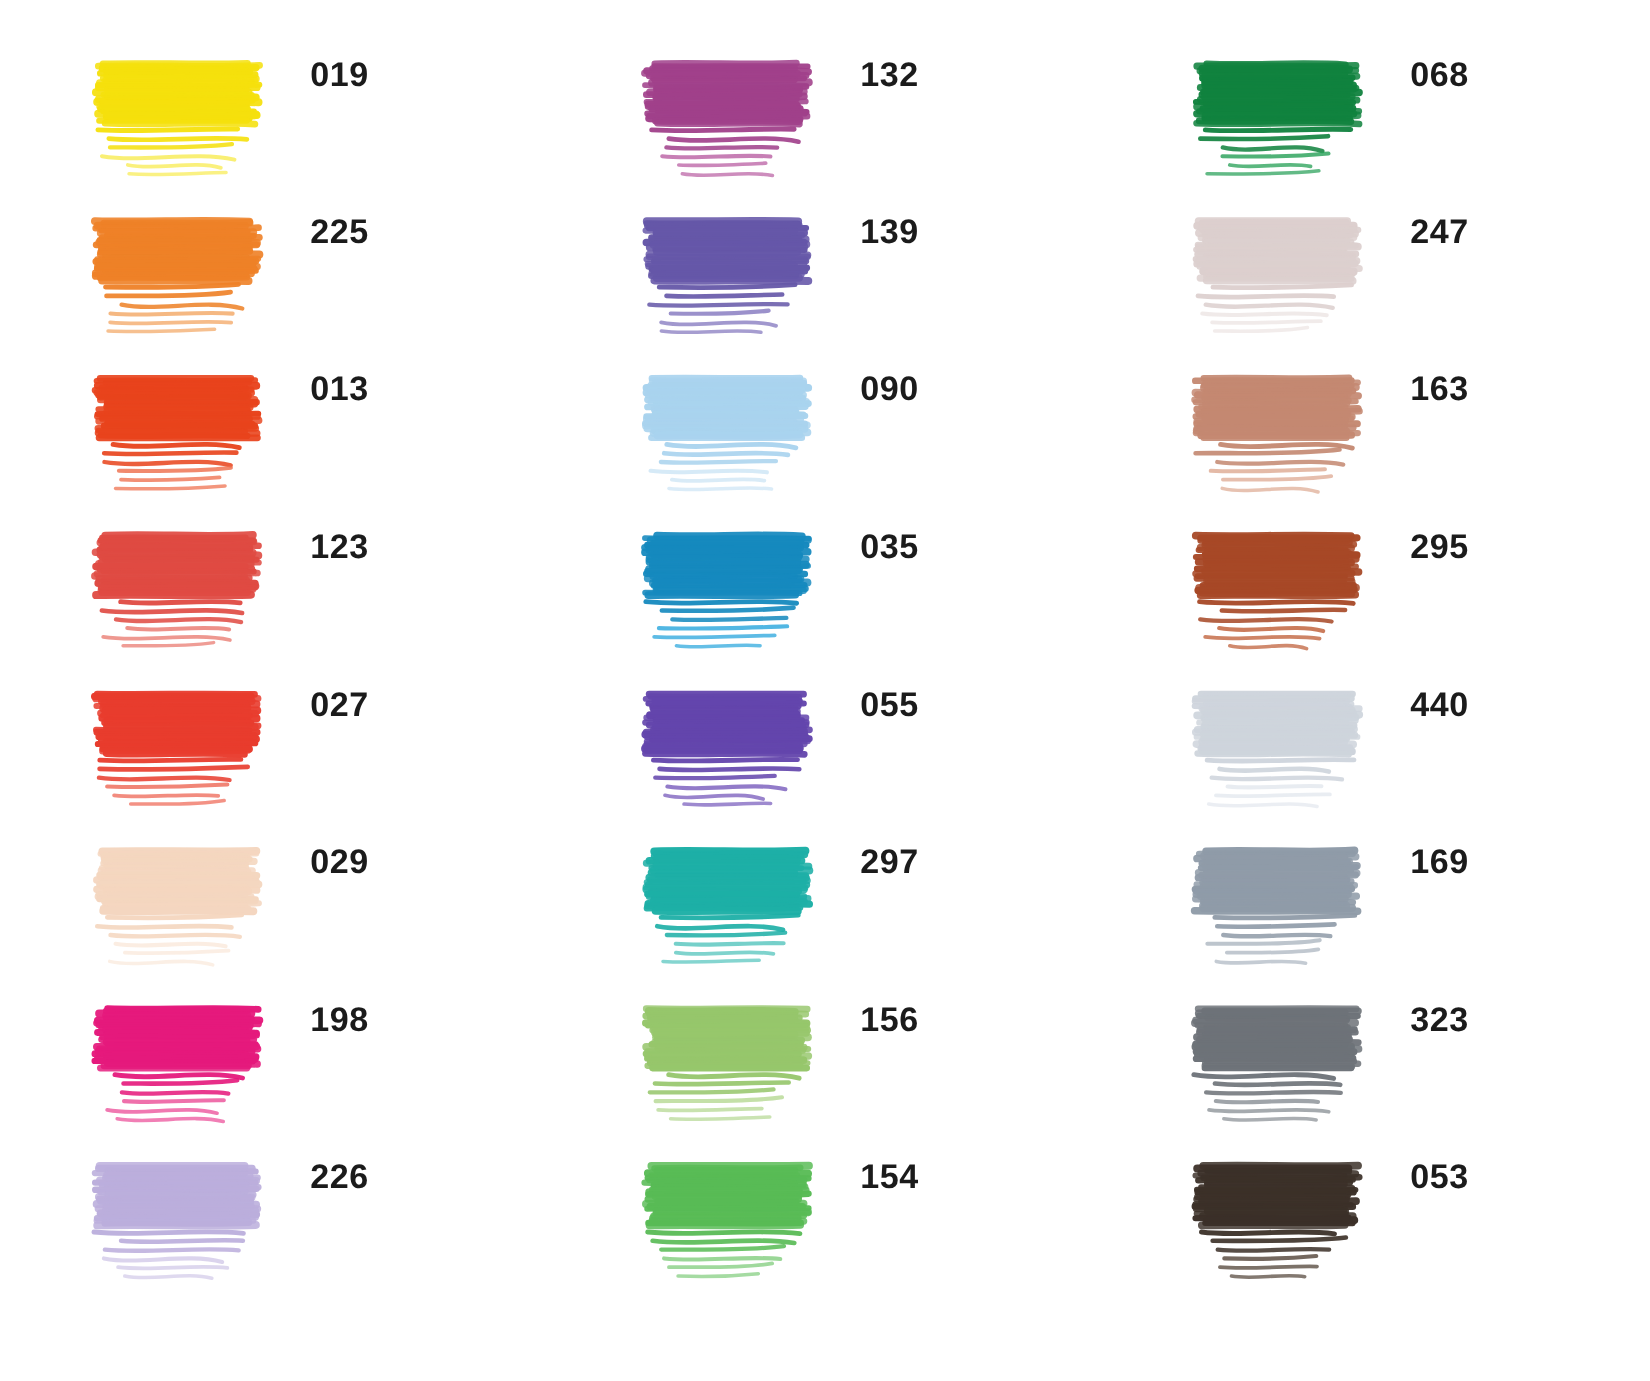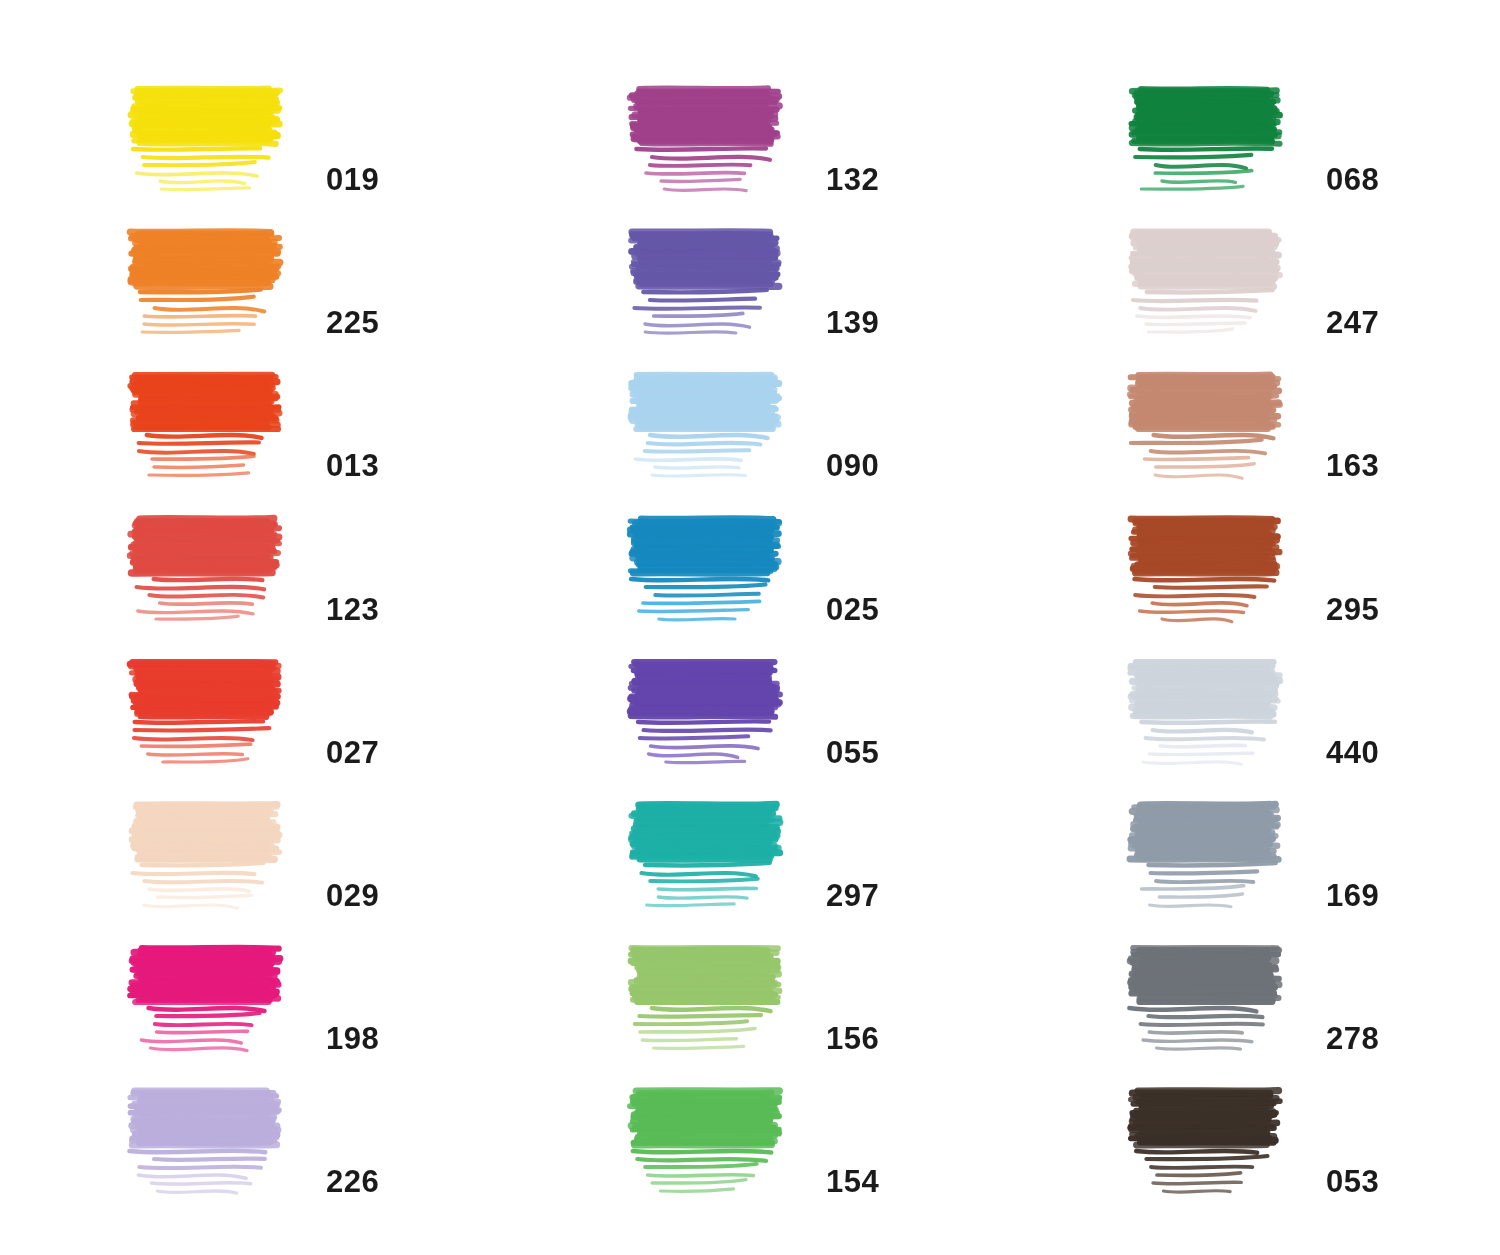--- a/index.html
+++ b/index.html
@@ -22,24 +22,23 @@
     box-sizing: border-box;
     display: grid;
     grid-template-columns: repeat(3, 1fr);
     grid-template-rows: repeat(8, 1fr);
     grid-auto-flow: column;
     padding: 52px 0 58px 0;
   }
 
   .swatch-row {
     display: flex;
-    align-items: flex-end;
+    align-items: flex-start;
     padding-left: 82px;
     box-sizing: border-box;
-    margin-left: 44px;
   }
 
   .swatch-mark {
     position: relative;
     width: 160px;
     height: 112px;
     flex: 0 0 160px;
     overflow: visible;
   }
 
@@ -548,21 +547,21 @@
             <path d="M 7.4 60.0 C 51.5 58.9, 95.6 61.1, 141.0 59.6" stroke="#1589BE" stroke-width="7.1" stroke-linecap="round" fill="none" opacity="0.93"></path>
             <path d="M 5.1 66.0 C 46.3 70.4, 101.1 62.6, 142.2 67.4" stroke="#1589BE" stroke-width="4.4" stroke-linecap="round" fill="none" opacity="0.95"></path>
             <path d="M 19.7 74.0 C 55.6 74.4, 103.5 74.6, 139.4 71.4" stroke="#1589BE" stroke-width="4.2" stroke-linecap="round" fill="none" opacity="0.91"></path>
             <path d="M 29.2 82.0 C 60.3 83.8, 101.8 81.2, 132.9 80.8" stroke="#1589BE" stroke-width="3.9" stroke-linecap="round" fill="none" opacity="0.86"></path>
             <path d="M 17.0 90.0 C 52.0 91.4, 98.6 89.6, 133.6 88.4" stroke="#2CA7DD" stroke-width="3.7" stroke-linecap="round" fill="none" opacity="0.82"></path>
             <path d="M 12.7 98.0 C 45.6 99.6, 89.4 97.4, 122.3 96.6" stroke="#2CA7DD" stroke-width="3.4" stroke-linecap="round" fill="none" opacity="0.77"></path>
             <path d="M 32.9 106.0 C 55.7 109.0, 86.2 104.0, 109.0 106.0" stroke="#2CA7DD" stroke-width="3.2" stroke-linecap="round" fill="none" opacity="0.73"></path>
           </g>
         </svg>
       </div>
-      <span class="swatch-label">025</span>
+      <span class="swatch-label">035</span>
     </div>
     <div class="swatch-row">
       <div class="swatch-mark">
         <svg viewBox="0 0 160 112" preserveAspectRatio="none">
           <g>
             <path d="M 8.1 6.0 C 54.4 6.1, 100.8 5.9, 148.5 6.1" stroke="#6345AC" stroke-width="6.1" stroke-linecap="round" fill="none" opacity="0.95"></path>
             <path d="M 9.5 8.2 C 54.0 9.6, 98.5 6.7, 144.4 8.8" stroke="#6345AC" stroke-width="5.9" stroke-linecap="round" fill="none" opacity="0.91"></path>
             <path d="M 5.0 10.3 C 50.4 11.3, 95.7 9.4, 142.5 10.7" stroke="#6345AC" stroke-width="5.3" stroke-linecap="round" fill="none" opacity="0.90"></path>
             <path d="M 13.4 12.5 C 56.7 12.8, 100.0 12.1, 144.7 12.6" stroke="#6345AC" stroke-width="6.4" stroke-linecap="round" fill="none" opacity="0.98"></path>
             <path d="M 7.4 14.6 C 54.1 14.2, 100.7 15.1, 148.8 14.5" stroke="#6345AC" stroke-width="5.4" stroke-linecap="round" fill="none" opacity="0.97"></path>
@@ -999,21 +998,21 @@
             <path d="M 13.3 60.0 C 57.2 59.9, 101.1 60.1, 146.3 60.0" stroke="#6D7278" stroke-width="5.8" stroke-linecap="round" fill="none" opacity="0.98"></path>
             <path d="M 3.3 66.0 C 41.4 72.4, 92.3 60.6, 130.4 69.4" stroke="#6D7278" stroke-width="4.4" stroke-linecap="round" fill="none" opacity="0.95"></path>
             <path d="M 22.5 74.0 C 56.7 78.2, 102.2 70.8, 136.4 75.2" stroke="#6D7278" stroke-width="4.2" stroke-linecap="round" fill="none" opacity="0.91"></path>
             <path d="M 14.5 82.0 C 51.2 85.5, 100.2 79.5, 136.9 82.5" stroke="#6D7278" stroke-width="3.9" stroke-linecap="round" fill="none" opacity="0.86"></path>
             <path d="M 23.3 90.0 C 51.2 93.8, 88.3 87.2, 116.2 90.8" stroke="#8A9096" stroke-width="3.7" stroke-linecap="round" fill="none" opacity="0.82"></path>
             <path d="M 17.1 98.0 C 49.8 102.7, 93.3 94.3, 125.9 99.7" stroke="#8A9096" stroke-width="3.4" stroke-linecap="round" fill="none" opacity="0.77"></path>
             <path d="M 30.6 106.0 C 55.8 110.1, 89.3 102.9, 114.5 107.1" stroke="#8A9096" stroke-width="3.2" stroke-linecap="round" fill="none" opacity="0.73"></path>
           </g>
         </svg>
       </div>
-      <span class="swatch-label">278</span>
+      <span class="swatch-label">323</span>
     </div>
     <div class="swatch-row">
       <div class="swatch-mark">
         <svg viewBox="0 0 160 112" preserveAspectRatio="none">
           <g>
             <path d="M 11.9 6.0 C 58.3 5.0, 104.7 7.0, 152.6 5.6" stroke="#3B3028" stroke-width="7.1" stroke-linecap="round" fill="none" opacity="0.85"></path>
             <path d="M 6.4 8.2 C 51.7 8.4, 97.0 7.9, 143.7 8.3" stroke="#3B3028" stroke-width="7.3" stroke-linecap="round" fill="none" opacity="0.94"></path>
             <path d="M 15.4 10.3 C 58.0 11.9, 100.6 8.7, 144.4 11.0" stroke="#3B3028" stroke-width="5.5" stroke-linecap="round" fill="none" opacity="0.94"></path>
             <path d="M 9.8 12.5 C 56.2 14.4, 102.5 10.6, 150.3 13.2" stroke="#3B3028" stroke-width="6.6" stroke-linecap="round" fill="none" opacity="0.87"></path>
             <path d="M 4.8 14.6 C 49.5 15.8, 94.3 13.5, 140.3 15.1" stroke="#3B3028" stroke-width="5.5" stroke-linecap="round" fill="none" opacity="0.82"></path>

